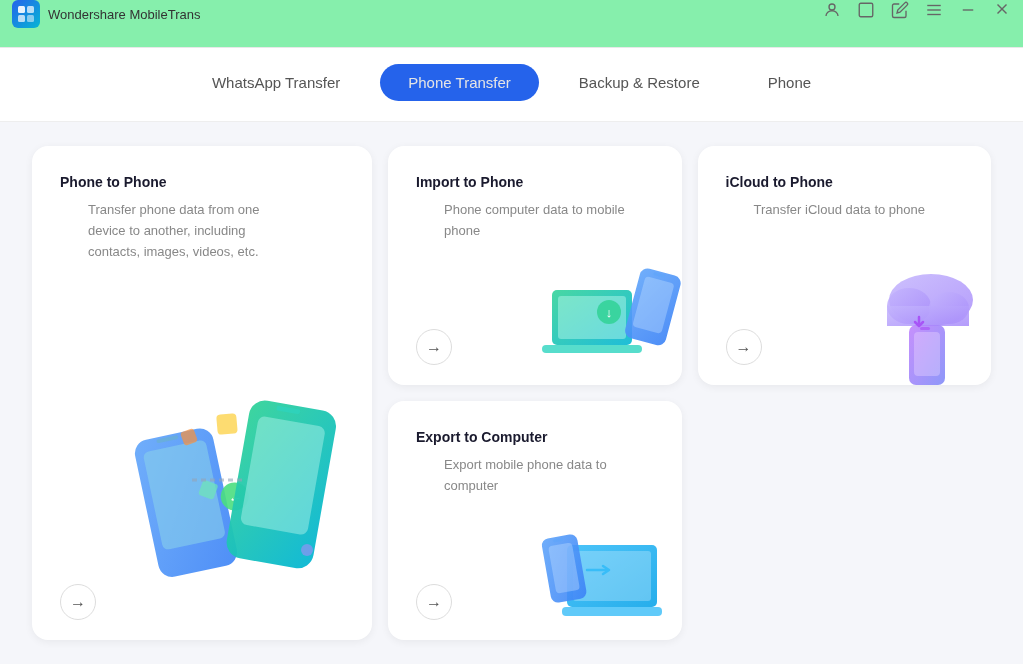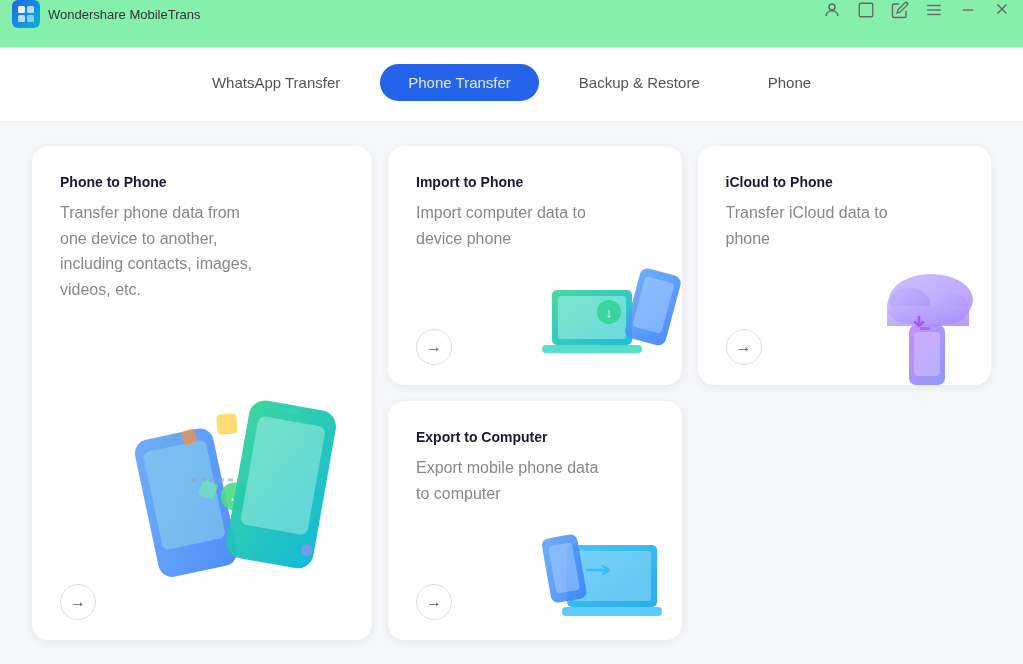--- a/index.html
+++ b/index.html
@@ -117,24 +117,25 @@
       grid-row: 1 / 3;
     }
 
     .card-title {
       font-size: 14px;
       font-weight: 700;
       color: #1a1a2e;
       margin-bottom: 10px;
     }
     .card-desc {
-      font-size: 16px;
+      font-size: 13px;
       color: #888;
       line-height: 1.6;
       max-width: 200px;
+      margin-left: 28px;
     }
 
     .arrow-btn {
       width: 36px;
       height: 36px;
       border-radius: 50%;
       border: 1.5px solid #ddd;
       display: flex;
       align-items: center;
       justify-content: center;
@@ -291,21 +292,21 @@
               <stop offset="0%" style="stop-color:#34d399"></stop>
               <stop offset="100%" style="stop-color:#06b6d4"></stop>
             </linearGradient>
           </defs>
         </svg>
       </div>
     </div>
 
     <div class="card">
       <div class="card-title">Import to Phone</div>
-      <div class="card-desc">Import computer data to device phone</div>
+      <div class="card-desc">Phone computer data to mobile phone</div>
       <div class="arrow-btn">→</div>
 
       <div class="illustration-import">
         <svg width="140" height="120" viewBox="0 0 140 120" fill="none">
 
           <g transform="translate(0, 20)">
             <rect x="10" y="5" width="80" height="55" rx="5" fill="url(#laptopGrad)" opacity="0.9"></rect>
             <rect x="16" y="11" width="68" height="43" rx="3" fill="#b2f5ea" opacity="0.5"></rect>
             <rect x="0" y="60" width="100" height="8" rx="4" fill="#2dd4bf" opacity="0.8"></rect>
           </g>

